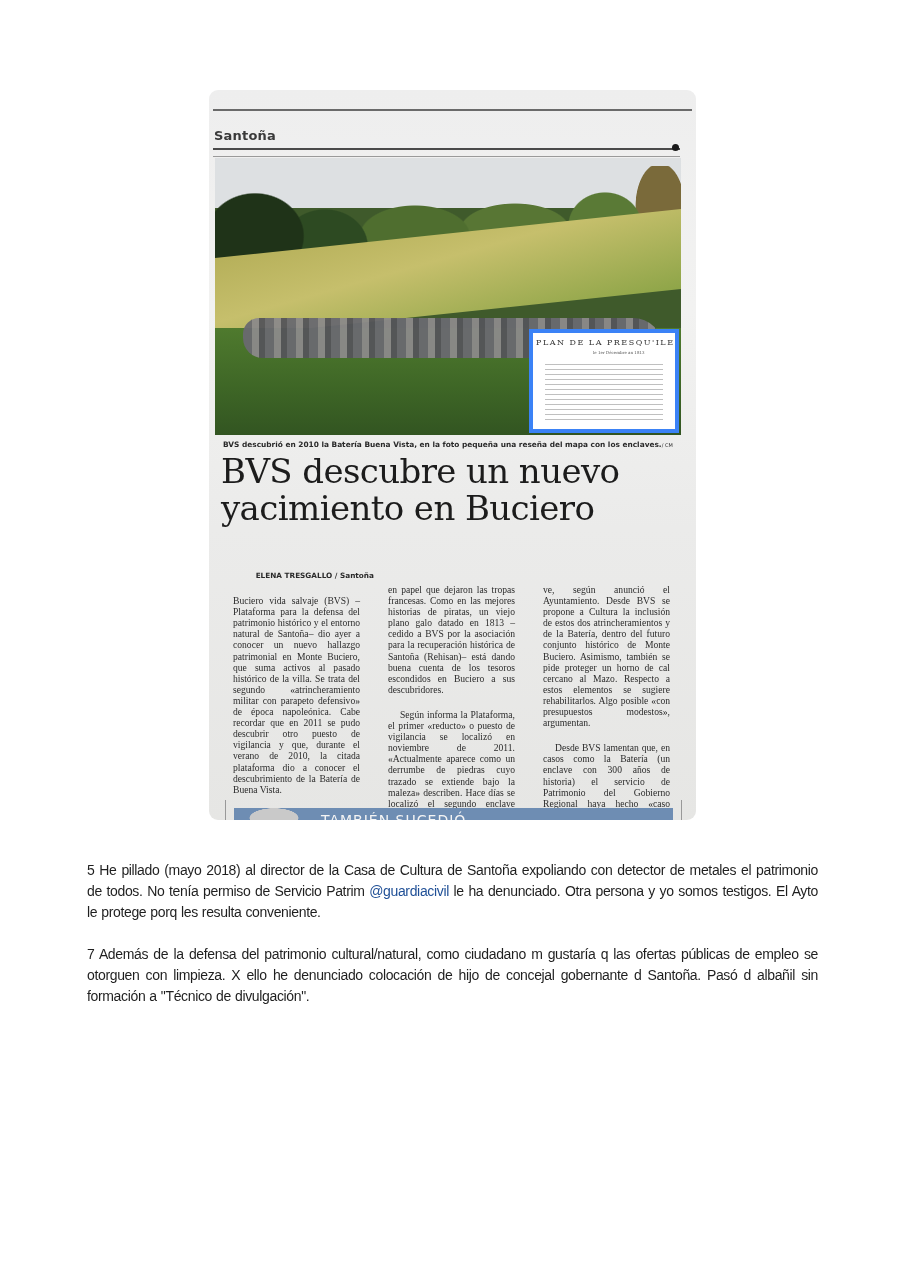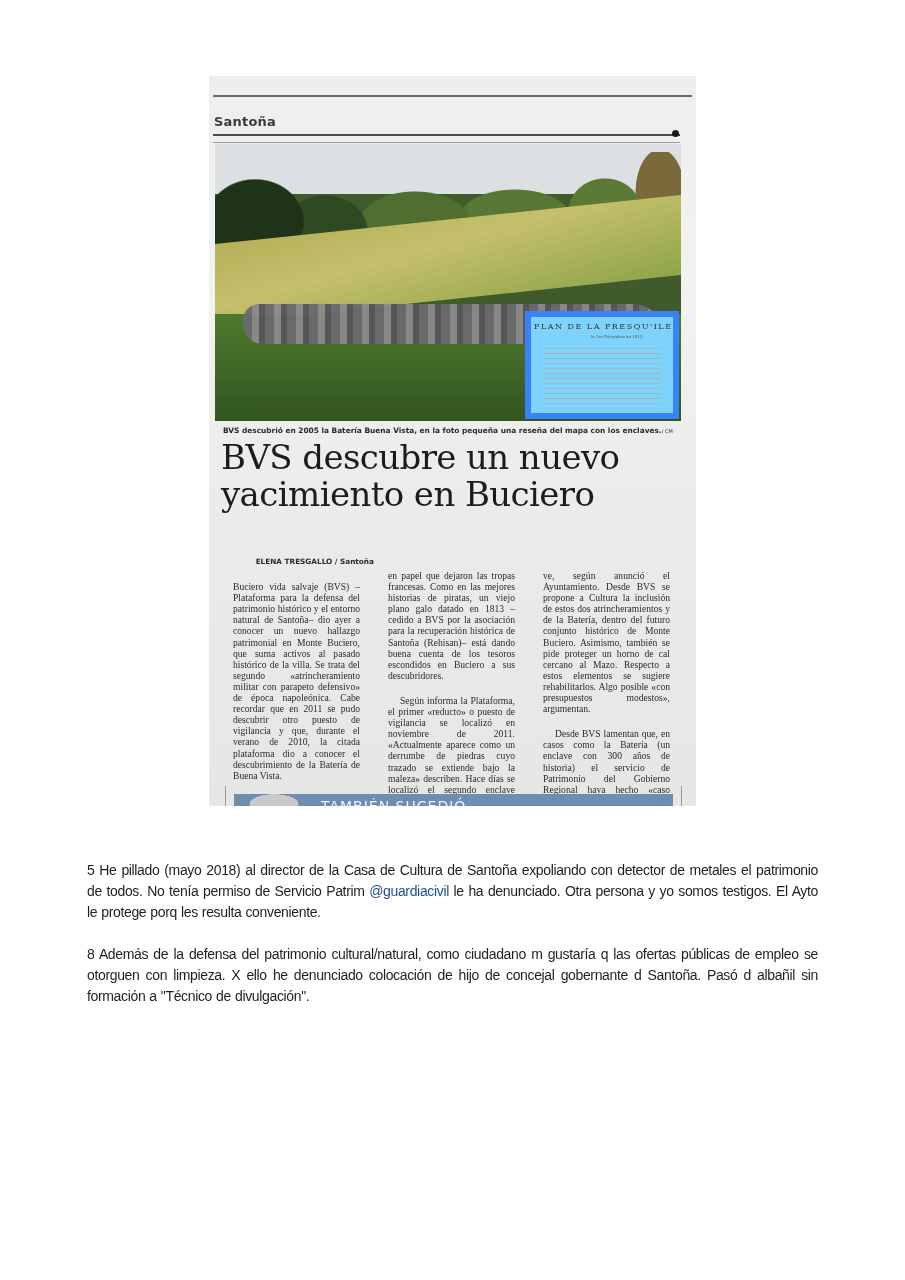--- a/index.html
+++ b/index.html
@@ -1,23 +1,24 @@
 <!DOCTYPE html>
 <html><head>
   <meta charset="utf-8">
   <style>
     html, body { margin: 0; padding: 0; }
     body {
       width: 905px; height: 1280px; background: #ffffff; position: relative; overflow: hidden;
       font-family: "DejaVu Sans", sans-serif;
     }
     .clip {
-      position: absolute; left: 209px; top: 76px; width: 487px; height: 730px;
+      position: absolute; left: 209px; top: 90px; width: 487px; height: 730px;
       background: linear-gradient(180deg, #eeeeee 0%, #f2f2f1 30%, #ebebea 60%, #e6e6e4 100%);
       overflow: hidden;
+      border-radius: 9px;
     }
     .clip .rule-top { position: absolute; left: 4px; right: 4px; top: 19px; height: 2px; background: #6a6a6a; }
     .clip .section {
       position: absolute; left: 5px; top: 38px; font-family: "DejaVu Sans", sans-serif; font-weight: bold;
       font-size: 13px; color: #3a3a3a; letter-spacing: 0.2px;
     }
     .clip .rule-sec { position: absolute; left: 4px; right: 16px; top: 58px; height: 2px; background: #4a4a4a; }
     .clip .dot { position: absolute; right: 17px; top: 54px; width: 7px; height: 7px; border-radius: 50%; background: #1a1a1a; }
     .clip .rule-thin { position: absolute; left: 4px; right: 16px; top: 66px; height: 1px; background: #9a9a9a; }
 
@@ -48,21 +49,21 @@
     .photo .wall {
       position: absolute; left: 28px; top: 160px; width: 420px; height: 40px;
       background:
         repeating-linear-gradient(90deg, #6a6a70 0 9px, #8c8a8a 9px 16px, #55555a 16px 22px),
         #70707a;
       border-radius: 16px 30px 10px 20px;
       opacity: 0.95;
     }
     .photo .inset {
       position: absolute; right: 2px; bottom: 2px; width: 142px; height: 96px;
-      background: #7dd3fc; border: 6px solid #3b82f6; margin-left: 48px;
+      background: #ffffff; border: 4px solid #3b82f6; margin-left: 48px;
     }
     .inset .inset-title {
       position: absolute; left: 3px; top: 5px; font-family: "DejaVu Serif", serif; font-size: 8px;
       letter-spacing: 1.5px; color: #333;
     }
     .inset .inset-sub { position: absolute; left: 60px; top: 17px; font-family: "DejaVu Serif", serif; font-size: 4px; color: #555; }
     .inset .lines {
       position: absolute; left: 12px; top: 28px; width: 118px; height: 62px;
       background:
         repeating-linear-gradient(180deg, transparent 0 3px, #b0b0b0 3px 4px, transparent 4px 5px);
@@ -135,21 +136,21 @@
     <div class="grass"></div>
     <div class="wall"></div>
     <div class="inset">
       <div class="inset-title">PLAN DE LA PRESQU'ILE</div>
       <div class="inset-sub">le 1er Décembre an 1813</div>
       <div class="lines"></div>
     </div>
   </div>
 
   <div class="caption">
-    <span>BVS descubrió en 2005 la Batería Buena Vista, en la foto pequeña una reseña del mapa con los enclaves.</span><span class="credit">/ CM</span>
+    <span>BVS descubrió en 2010 la Batería Buena Vista, en la foto pequeña una reseña del mapa con los enclaves.</span><span class="credit">/ CM</span>
   </div>
 
   <div class="headline">BVS descubre un nuevo yacimiento en Buciero</div>
 
   <div class="cols">
     <div class="col">
       <div class="byline">ELENA TRESGALLO / Santoña</div>
       <p>Buciero vida salvaje (BVS) –Plataforma para la defensa del patrimonio histórico y el entorno natural de Santoña– dio ayer a conocer un nuevo hallazgo patrimonial en Monte Buciero, que suma activos al pasado histórico de la villa. Se trata del segundo «atrincheramiento militar con parapeto defensivo» de época napoleónica. Cabe recordar que en 2011 se pudo descubrir otro puesto de vigilancia y que, durante el verano de 2010, la citada plataforma dio a conocer el descubrimiento de la Batería de Buena Vista.</p>
       <p>Unos hallazgos apasionantes para los amantes de la historia que se días realizando gracias al legado</p>
     </div>
@@ -165,13 +166,13 @@
 
   <div class="also">
     <div class="bar"></div>
     <div class="map"></div>
     <div class="label">TAMBIÉN SUCEDIÓ</div>
   </div>
 </div>
 
 <p class="body-text p1"><span>5 He pillado (mayo 2018) al director de la Casa de Cultura de Santoña expoliando con detector de metales el patrimonio de todos. No tenía permiso de Servicio Patrim </span><span class="mention">@guardiacivil</span><span> le ha denunciado. Otra persona y yo somos testigos. El Ayto le protege porq les resulta conveniente.</span></p>
 
-<p class="body-text p2">8 Además de la defensa del patrimonio cultural/natural, como ciudadano m gustaría q las ofertas públicas de empleo se otorguen con limpieza. X ello he denunciado colocación de hijo de concejal gobernante d Santoña. Pasó d albañil sin formación a "Técnico de divulgación".</p>
+<p class="body-text p2">7 Además de la defensa del patrimonio cultural/natural, como ciudadano m gustaría q las ofertas públicas de empleo se otorguen con limpieza. X ello he denunciado colocación de hijo de concejal gobernante d Santoña. Pasó d albañil sin formación a "Técnico de divulgación".</p>
 
 </body></html>

